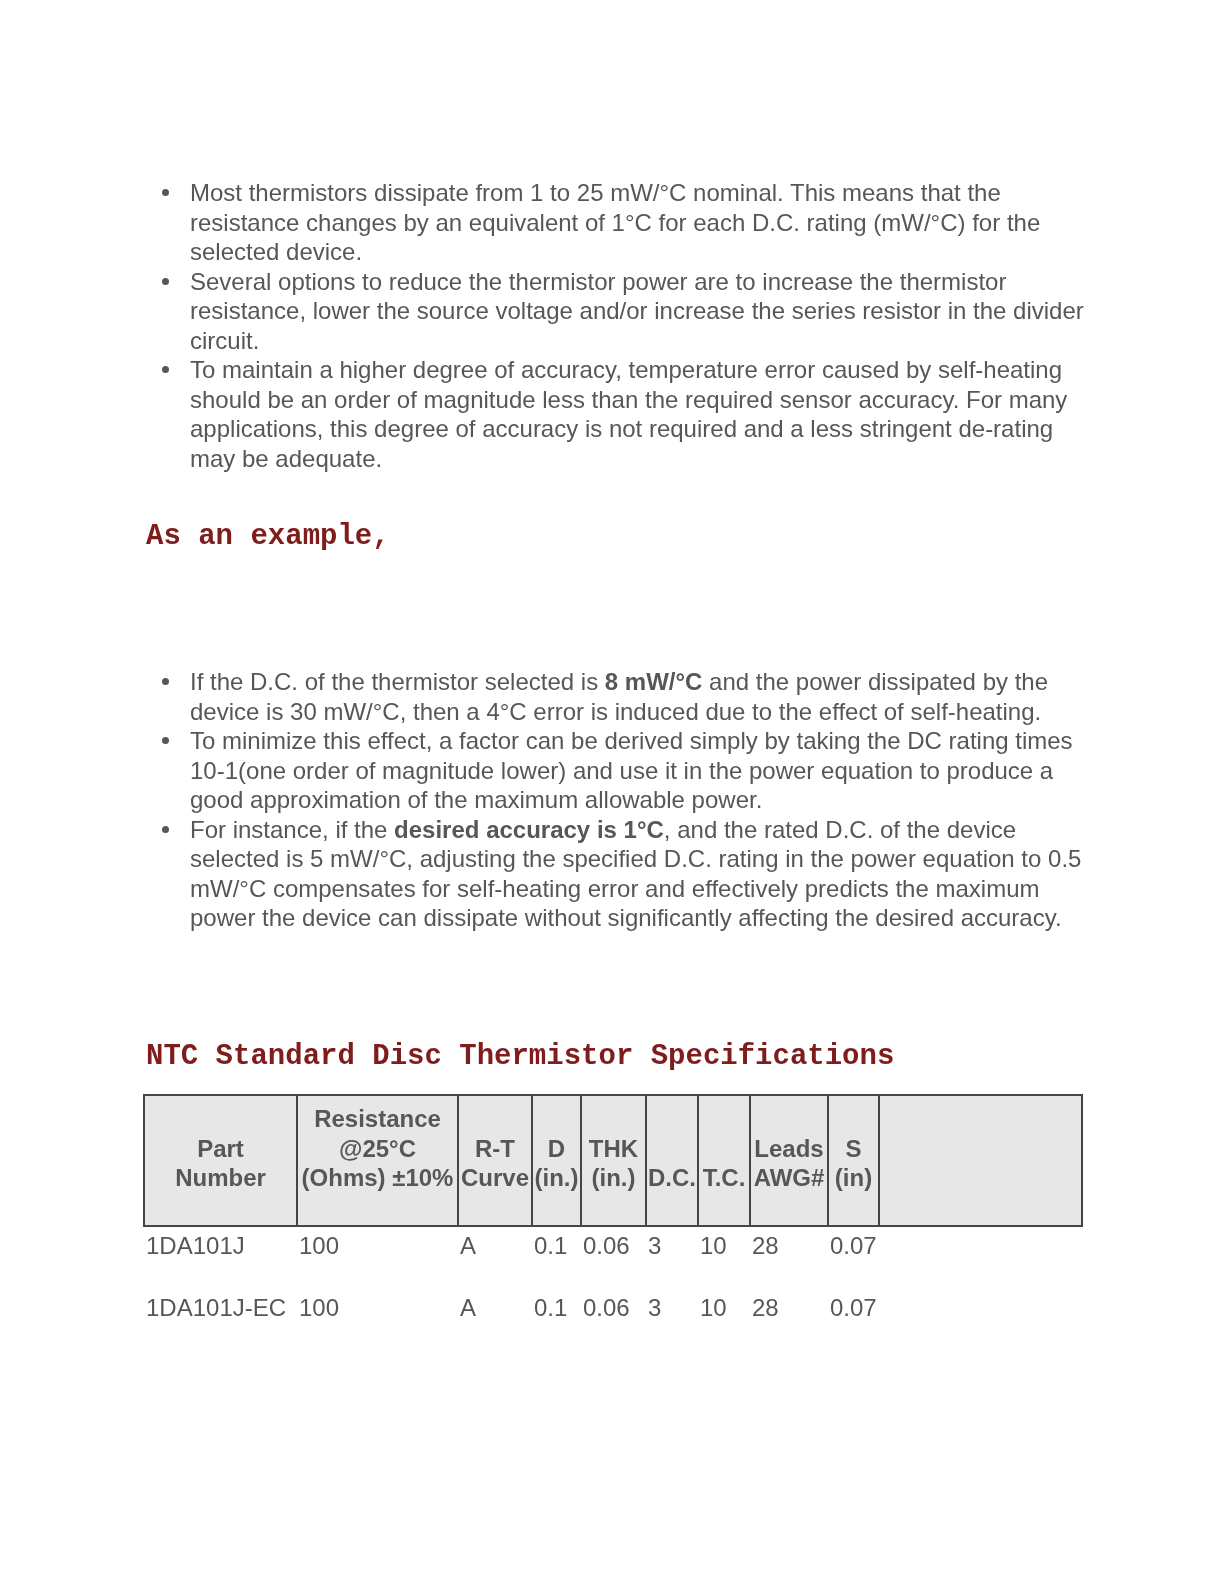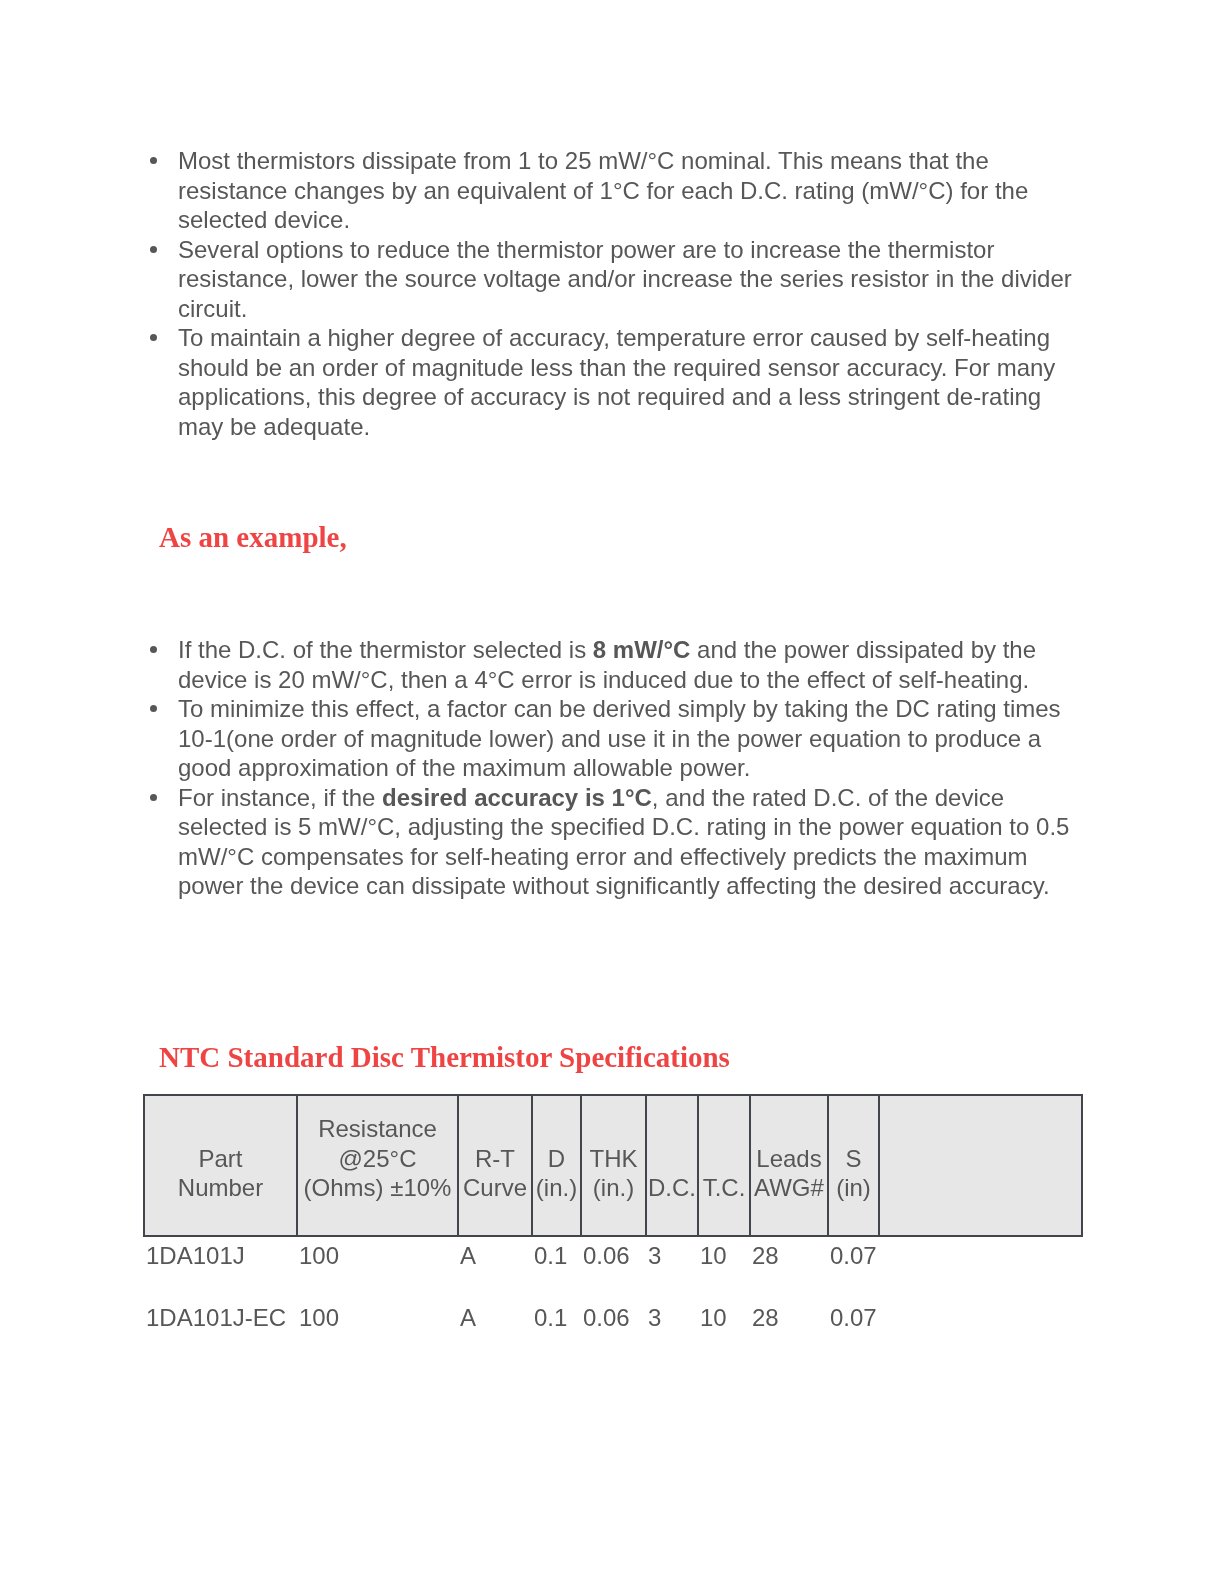--- a/index.html
+++ b/index.html
@@ -1,37 +1,37 @@
 <!DOCTYPE html>
 <html><head>
 <meta charset="utf-8">
 <style>
   html,body{margin:0;padding:0;background:#ffffff;}
   body{width:1224px;height:1584px;position:relative;overflow:hidden;
        font-family:"Liberation Sans","DejaVu Sans",sans-serif;color:#575757;}
   .abs{position:absolute;}
   
-  .bullet-list{left:150px;width:928px;font-size:24px;line-height:29.5px;}
+  .bullet-list{left:162px;width:928px;font-size:24px;line-height:29.5px;margin-top:32px;}
   .bullet-item{display:flex;align-items:flex-start;}
   .bullet-marker{flex:0 0 28px;position:relative;height:29.5px;}
   .bullet-marker .dot{position:absolute;left:0;top:11px;width:7px;height:7px;
       border-radius:50%;background:#575757;}
   .bullet-text{width:900px;}
   .seg{white-space:pre-wrap;}
   .seg.bold{font-weight:bold;}
   
-  .doc-heading{left:159px;font-family:Liberation Serif, serif;
-      font-weight:bold;color:#ef4444;font-size:29px;line-height:36px;margin:0;}
+  .doc-heading{left:146px;font-family:Liberation Mono, monospace;
+      font-weight:bold;color:#7f1d1d;font-size:29px;line-height:36px;margin:0;}
   
   .spec-table{left:143px;width:940px;border-collapse:collapse;table-layout:fixed;
       font-size:24px;line-height:29.5px;color:#575757;}
   .spec-table thead td{
       background:#e7e7e7;border:2px solid #42454c;
       vertical-align:bottom;text-align:center;white-space:pre-line;
-      font-weight:normal;height:88px;padding:18px 1px 32px 1px;}
+      font-weight:bold;height:88px;padding:8px 1px 32px 1px;}
   .spec-table tbody td{
       border:none;background:transparent;vertical-align:top;text-align:left;
       height:58px;padding:4px 0 0 2px;white-space:nowrap;overflow:visible;}
 </style>
 </head>
 <body>
 
 <section class="abs bullet-list" style="top:146px">
   <div class="bullet-item">
     <span class="bullet-marker">
@@ -60,21 +60,21 @@
 </section>
 
 <h2 class="abs doc-heading" style="top:519px">As an example,</h2>
 
 <section class="abs bullet-list" style="top:635px">
   <div class="bullet-item">
     <span class="bullet-marker">
         <span class="dot"></span>
       </span>
     <div class="bullet-text">
-      <span class="seg">If the D.C. of the thermistor selected is </span><span class="seg bold">8 mW/°C</span><span class="seg"> and the power dissipated by the device is 20 mW/°C, then a 4°C error is induced due to the effect of self-heating.</span>
+      <span class="seg">If the D.C. of the thermistor selected is </span><span class="seg bold">8 mW/°C</span><span class="seg"> and the power dissipated by the device is 30 mW/°C, then a 4°C error is induced due to the effect of self-heating.</span>
     </div>
   </div>
   <div class="bullet-item">
     <span class="bullet-marker">
         <span class="dot"></span>
       </span>
     <div class="bullet-text">
       <span class="seg">To minimize this effect, a factor can be derived simply by taking the DC rating times 10-1(one order of magnitude lower) and use it in the power equation to produce a good approximation of the maximum allowable power.</span>
     </div>
   </div>

